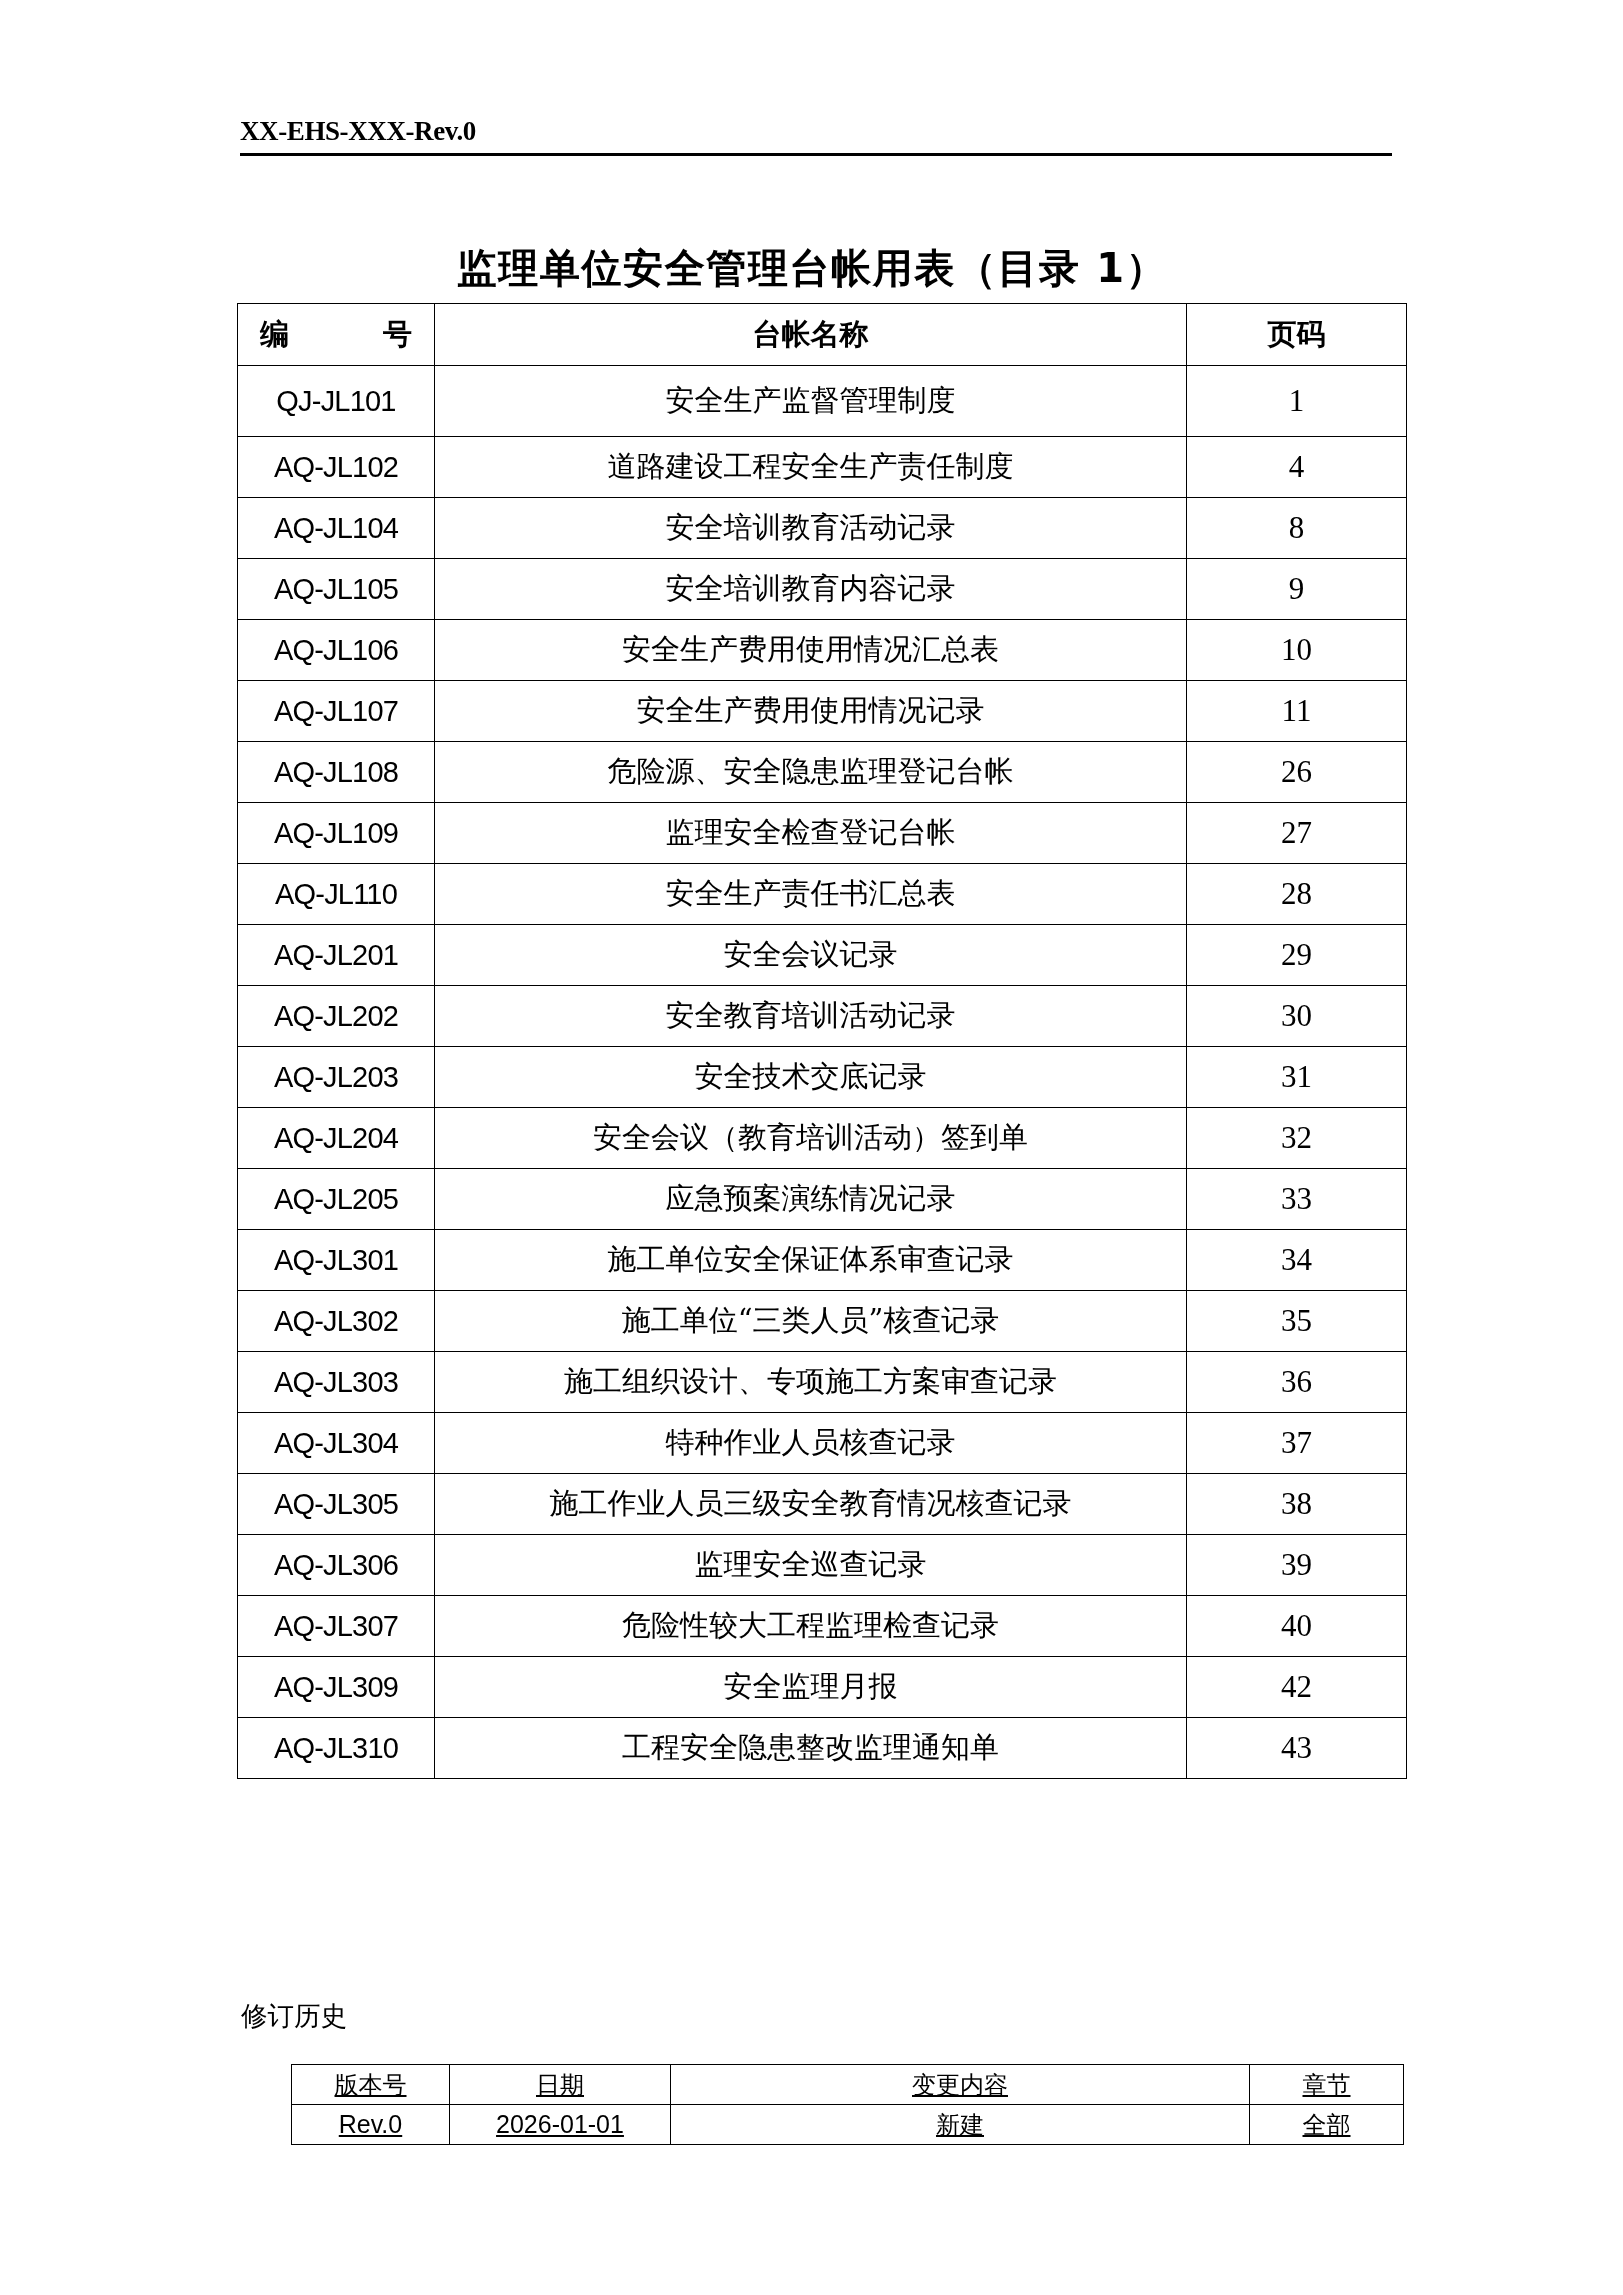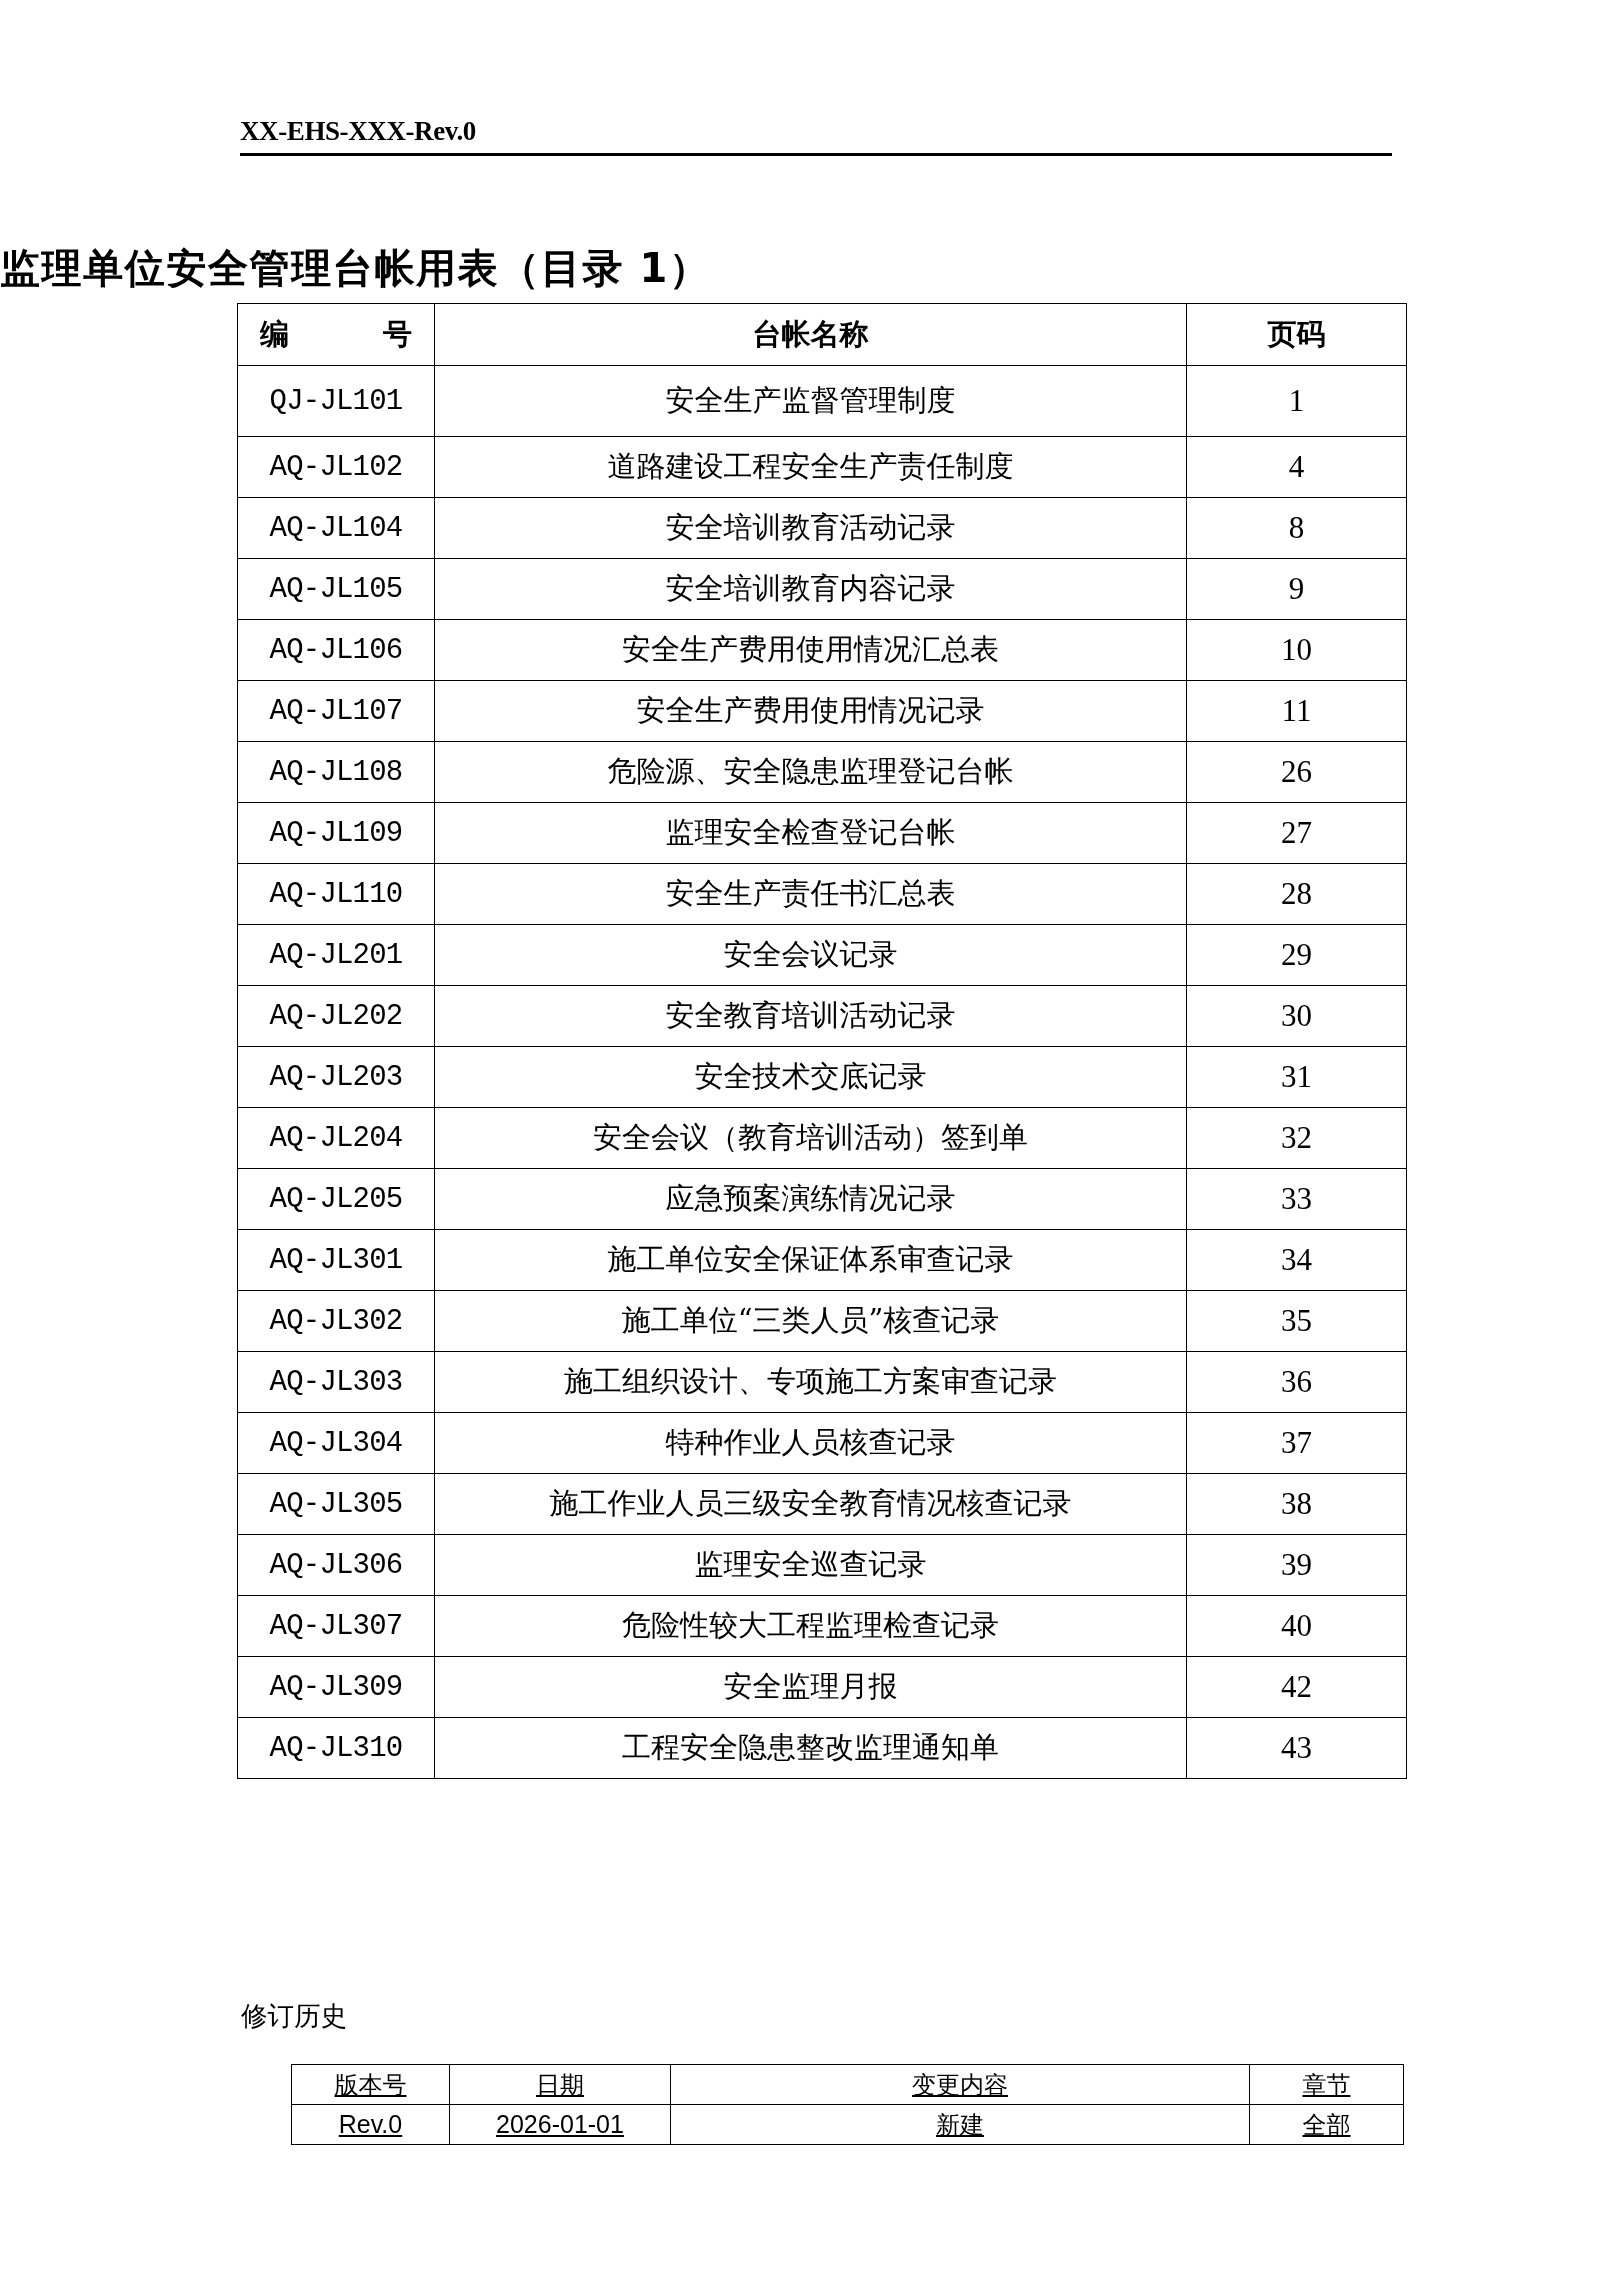--- a/index.html
+++ b/index.html
@@ -2,30 +2,30 @@
 <html style="font-size:13px"><head>
 <meta charset="utf-8">
 <style>
   html, body { margin: 0; padding: 0; background: #ffffff; }
   body { width: 1624px; height: 2295px; position: relative; overflow: hidden;
          font-family: "DejaVu Serif", "Liberation Serif", serif; color: #000; }
   .doc-header { position: absolute; left: 240px; top: 114px; width: 1152px; height: 39px;
                 border-bottom: 3.2px solid #000; font-weight: bold; }
   .doc-header-text { font-family: "Liberation Serif", serif; font-size: 27px; line-height: 35px;
                      letter-spacing: -0.4px; }
-  .title { position: absolute; left: 0; width: 1624px; top: 240px; text-align: left;
+  .title { position: absolute; left: 0; width: 1624px; top: 240px; text-align: center;
            font-family: "DejaVu Sans", sans-serif; font-weight: bold; font-size: 40px; line-height: 56px;
            letter-spacing: 1.6px; }
   .toc { position: absolute; left: 237px; top: 303px; border-collapse: collapse; table-layout: fixed;
          width: 1169px; border-radius: 17px; }
   .toc td, .toc th { border: 1.6px solid #000; text-align: center; vertical-align: middle; padding: 0; }
   .toc th { height: 61px; font-family: "DejaVu Sans", sans-serif; font-weight: bold; font-size: 29px; }
   .toc td { height: 60px; font-size: 29px; font-family: "DejaVu Serif", serif; font-weight: normal; }
   .toc tr.first td { height: 70px; }
-  .toc td.code { font-family: Liberation Mono, monospace; font-size: 29px; letter-spacing: -0.8px; }
+  .toc td.code { font-family: Liberation Sans, sans-serif; font-size: 29px; letter-spacing: -0.8px; }
   .toc td.page { font-family: "Liberation Serif", serif; font-size: 31px; }
   .toc th .spaced { letter-spacing: 42px; margin-right: -42px; }
   .rev-label { position: absolute; left: 241px; top: 1998px; font-family: "DejaVu Serif", serif;
                font-size: 26.5px; line-height: 35px; }
   .rev { position: absolute; left: 291px; top: 2064px; border-collapse: collapse; table-layout: fixed;
          width: 1112px; }
   .rev td, .rev th { border: 1.6px solid #000; text-align: center; vertical-align: middle; padding: 0;
                      height: 39px; font-size: 24px; font-weight: normal; text-decoration: underline; }
   .rev th { font-family: "DejaVu Serif", serif; }
   .rev td.latin { font-family: "Liberation Sans", sans-serif; font-size: 25px; }

